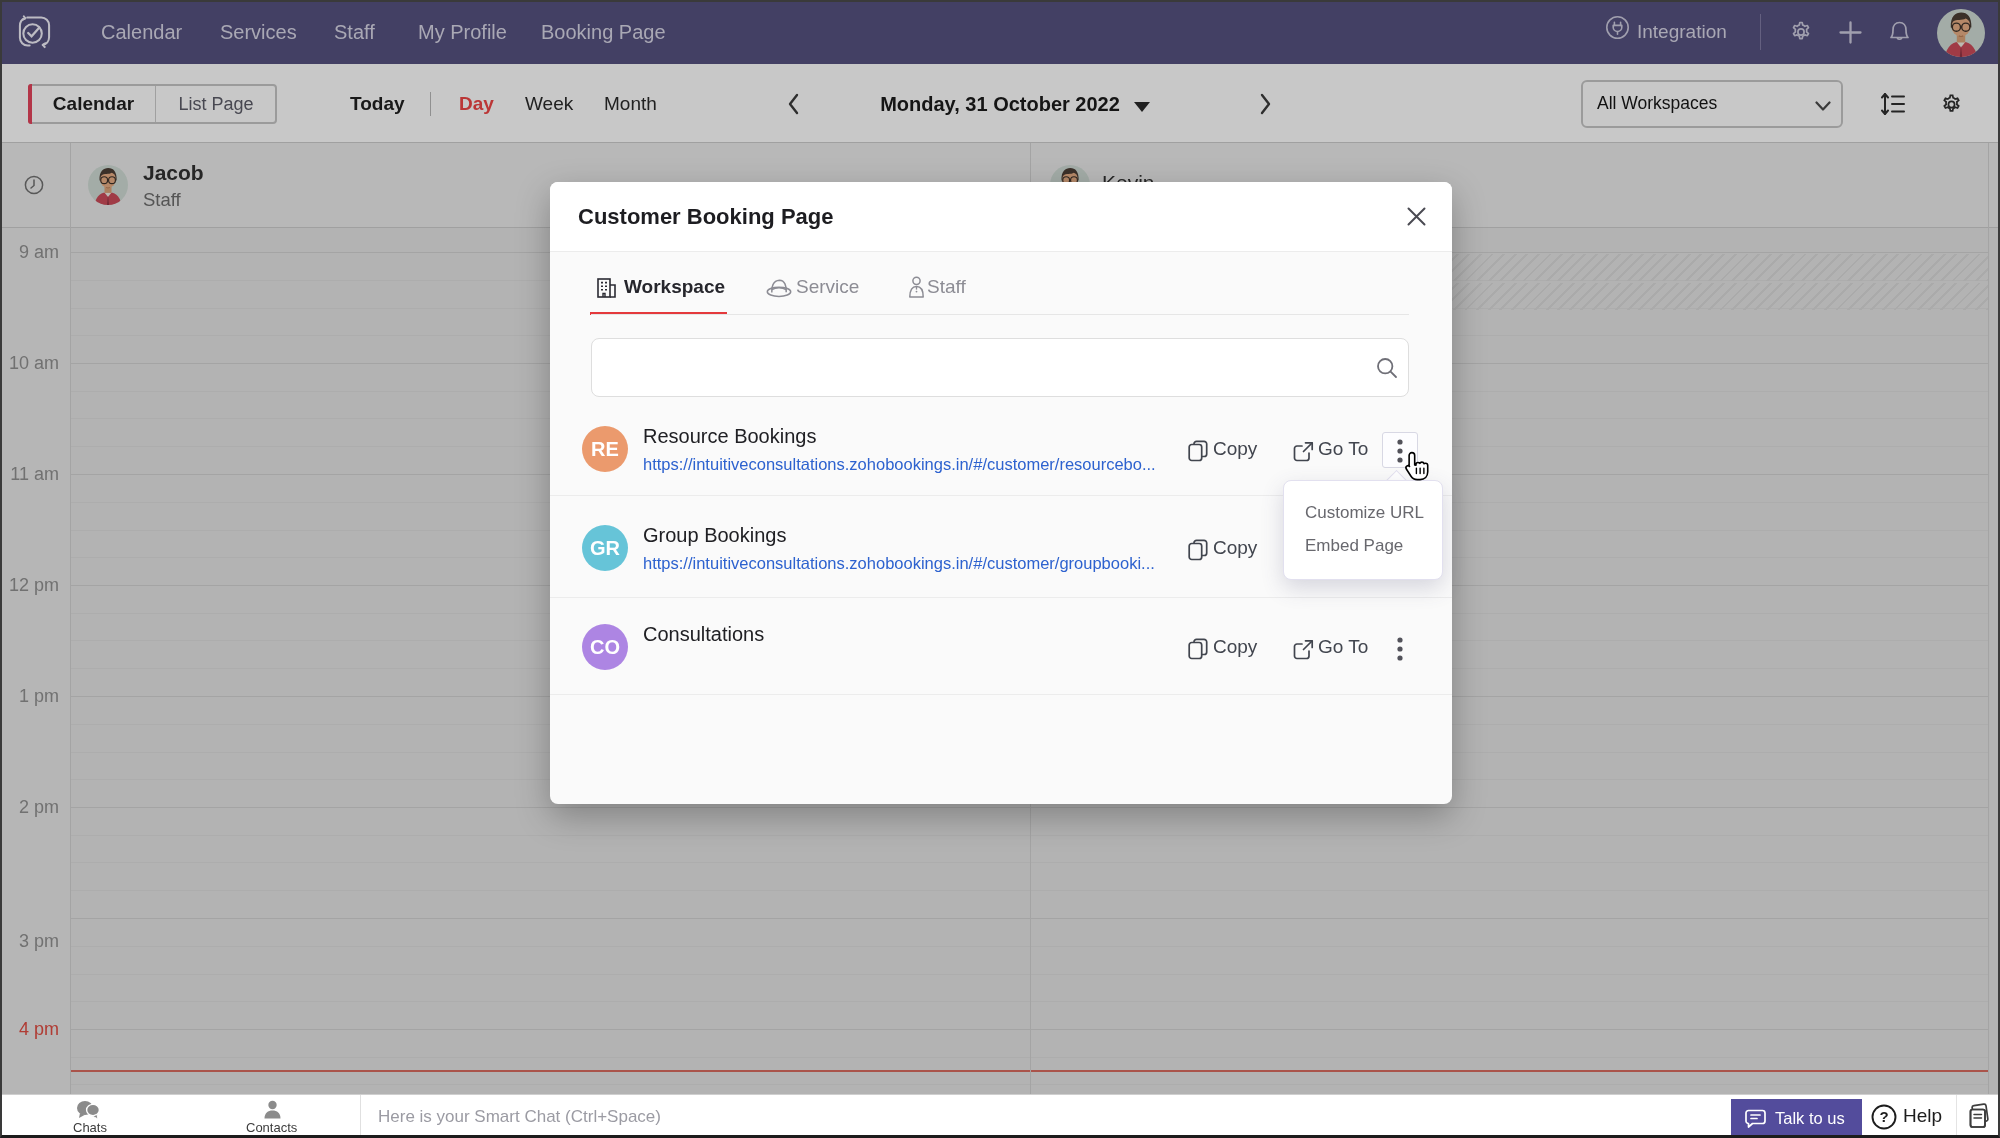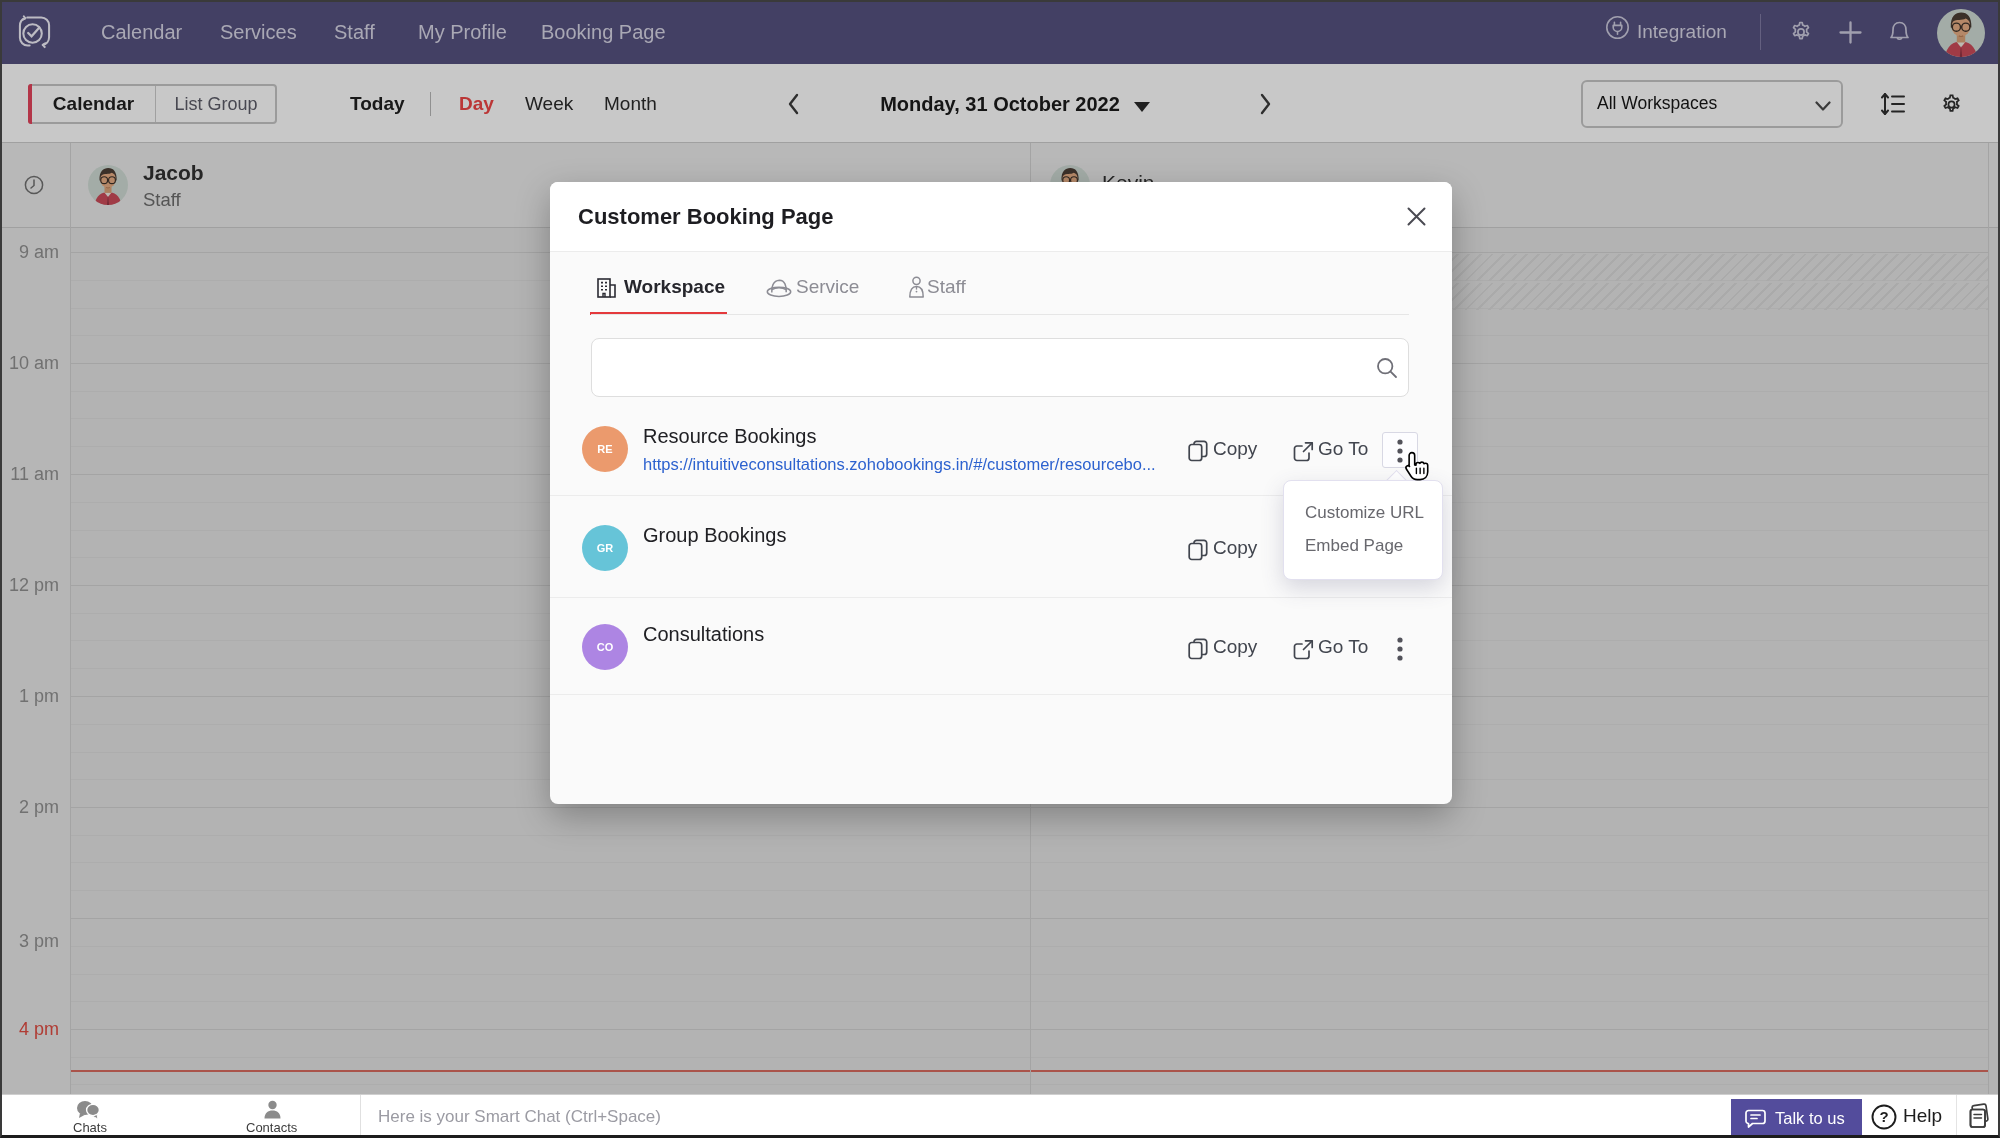--- a/index.html
+++ b/index.html
@@ -34,21 +34,21 @@
 
   
   .overlay { position:absolute; left:0; top:0; width:100%; height:1094px; background:rgba(0,0,0,0.2); z-index:50; }
 
   
   .modal { position:absolute; left:550px; top:182px; width:902px; height:622px; background:#fafafa; border-radius:8px; box-shadow:0 12px 34px rgba(0,0,0,0.28); z-index:100; }
   .modal-head { position:absolute; left:0; top:0; width:100%; height:70px; background:#ffffff; border-radius:8px 8px 0 0; border-bottom:1px solid #ececec;padding-left:26px; }
   .modal-title { position:absolute; left:28px; top:22px; font-size:22px; font-weight:bold; color:#1d1d21; }
   .row-title { font-size:20px; color:#202024; }
   .row-url { font-size:16.5px; color:#2d62cf; }
-  .avatar-c { position:absolute; width:46px; height:46px; border-radius:50%; color:#fff; font-size:11px; font-weight:bold; text-align:center; line-height:46px; }
+  .avatar-c { position:absolute; width:46px; height:46px; border-radius:50%; color:#fff; font-size:20px; font-weight:bold; text-align:center; line-height:46px; }
   .btn-label { font-size:19px; color:#41454e; }
 
   .dropdown { position:absolute; left:1283px; top:480px; width:160px; height:100px; background:#fff; border:1px solid #e2e0ef; border-radius:8px; box-shadow:0 8px 22px rgba(70,70,110,0.20); z-index:110; }
   .dd-item { position:absolute; left:21px; font-size:17px; white-space:nowrap; color:#68686e; }
   .notch { position:absolute; left:1389px; top:473px; width:15px; height:15px; background:#fff; border-left:1px solid #e2e0ef; border-top:1px solid #e2e0ef; transform:rotate(45deg); z-index:109; }
 </style>
 </head>
 <body>
 <div class="screen">
 
@@ -109,21 +109,21 @@
         </svg></div>
     <div class="abs" style="left:1937px; top:9px;"><svg width="48" height="48">
           <use href="#person"></use>
         </svg></div>
   </div>
 
   <div class="toolbar">
     <div class="seg">
       <div class="accent"></div>
       <div class="s1">Calendar</div>
-      <div class="s2">List Group</div>
+      <div class="s2">List Page</div>
     </div>
   </div>
   <div class="tbtxt" style="left:350px; font-weight:bold; color:#202020; font-size:19px;">Today</div>
   <div class="abs" style="left:430px; top:92px; width:1px; height:24px; background:#b5b5b5;"></div>
   <div class="tbtxt" style="left:459px; font-weight:bold; color:#ea4444;">Day</div>
   <div class="tbtxt" style="left:525px; color:#2a2a2a;">Week</div>
   <div class="tbtxt" style="left:604px; color:#2a2a2a;">Month</div>
   <div class="tbtxt" style="left:1000px; transform:translateX(-50%); white-space:nowrap; font-weight:bold; color:#1b1b1b; font-size:20px;">Monday, 31 October 2022</div>
   <div class="abs" style="left:786px; top:92px;"><svg width="14" height="24" viewBox="0 0 14 24">
         <path d="M11 3 L4 12 L11 21" fill="none" stroke="#3a3a3a" stroke-width="2.4" stroke-linecap="round" stroke-linejoin="round"></path>
@@ -312,20 +312,21 @@
     <div class="abs" style="left:832px; top:250px; width:36px; height:36px; background:#fdfdff; border:1px solid #d8d8e4; border-radius:3px;"></div>
     <div class="abs" style="left:847px; top:257px;"><svg width="6" height="24" viewBox="0 0 6 24">
           <circle cx="3" cy="3" r="2.6" fill="#52525a"></circle>
           <circle cx="3" cy="12" r="2.6" fill="#52525a"></circle>
           <circle cx="3" cy="21" r="2.6" fill="#52525a"></circle>
         </svg></div>
     <div class="abs" style="left:0px; top:313px; width:902px; height:1px; background:#ececec;"></div>
 
     <div class="avatar-c" style="left:32px; top:343px; background:#66c4d8;">GR</div>
     <div class="abs row-title" style="left:93px; top:342px;">Group Bookings</div>
+    <div class="abs row-url" style="left:93px; top:372px;">https://intuitiveconsultations.zohobookings.in/#/customer/groupbooki...</div>
     <div class="abs" style="left:638px; top:357px;"><svg width="20" height="22" viewBox="0 0 20 22" fill="none" stroke="#41454e" stroke-width="1.7">
           <rect x="1.2" y="4.5" width="12.5" height="16" rx="2.5"></rect>
           <path d="M6 4.5 L6 3.8 A2.5 2.5 0 0 1 8.5 1.3 L16 1.3 A2.7 2.7 0 0 1 18.7 4 L18.7 14 A2.5 2.5 0 0 1 16.2 16.5 L14 16.5"></path>
         </svg></div>
     <div class="abs btn-label" style="left:663px; top:355px;">Copy</div>
     <div class="abs" style="left:743px; top:358px;"><svg width="21" height="21" viewBox="0 0 21 21" fill="none" stroke="#41454e" stroke-width="1.7">
           <path d="M16 12 L16 17 A2.5 2.5 0 0 1 13.5 19.5 L4 19.5 A2.5 2.5 0 0 1 1.5 17 L1.5 7.5 A2.5 2.5 0 0 1 4 5 L9 5" stroke-linecap="round"></path>
           <path d="M12.5 1.8 L19.2 1.8 L19.2 8.5" stroke-linecap="round" stroke-linejoin="round"></path>
           <path d="M19 2 L10.5 10.5" stroke-linecap="round"></path>
         </svg></div>

